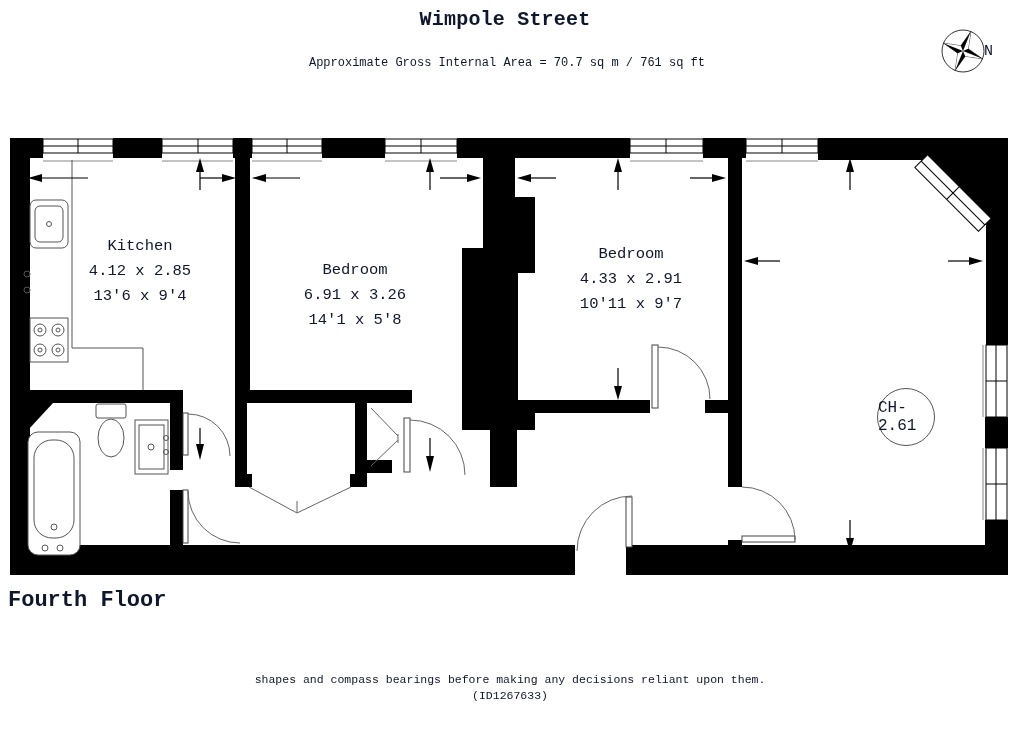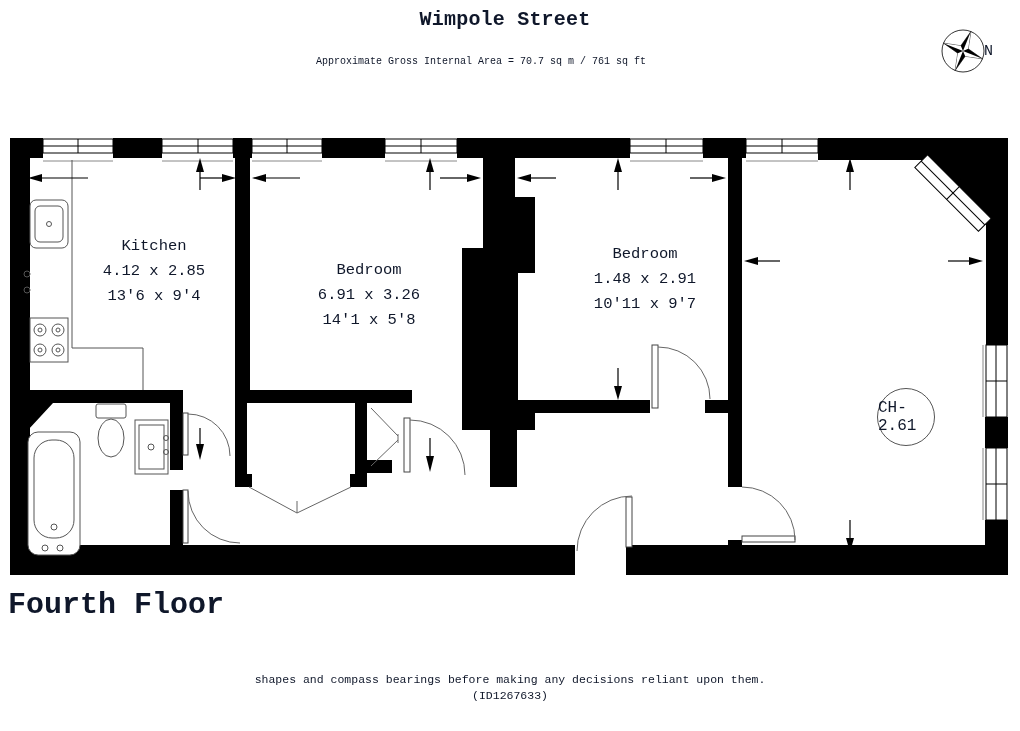--- a/index.html
+++ b/index.html
@@ -1,29 +1,29 @@
 <!DOCTYPE html>
 <html><head>
 <meta charset="utf-8">
 <style>
   html,body{margin:0;padding:0;background:#fff;}
   #canvas{position:relative;width:1020px;height:731px;background:#ffffff;overflow:hidden;
           font-family:Liberation Mono, monospace;color:#0f172a;padding-left:19px;}
   .abs{position:absolute;}
   .ctr{transform:translateX(-50%);text-align:center;}
   #title{left:505px;top:8px;font-size:20px;font-weight:bold;letter-spacing:.2px;}
-  #area-line{left:481px;top:56px;font-size:10px;}
-  .room-label{font-size:15.5px;line-height:25px;white-space:nowrap;margin-left:14px;}
+  #area-line{left:507px;top:56px;font-size:12px;}
+  .room-label{font-size:15.5px;line-height:25px;white-space:nowrap;}
   #kitchen-label{left:140px;top:234px;}
   #bedroom1-label{left:355px;top:258px;}
   #bedroom2-label{left:631px;top:242px;}
   #reception-label{left:864px;top:312px;}
   #ch-circle{left:877px;top:388px;width:56px;height:56px;border:1px solid #555;border-radius:50%;
              background:#fff;display:flex;align-items:center;justify-content:center;font-size:16px;}
-  #floor-label{left:8px;top:588px;font-size:30px;font-weight:bold;}
+  #floor-label{left:8px;top:588px;font-size:22px;font-weight:bold;}
   #disclaimer{left:510px;top:672px;font-size:11.5px;line-height:15.5px;}
   #compass-n{left:984px;top:43px;font-size:15px;}
   svg{position:absolute;left:0;top:0;}
   .wall{fill:#000;stroke:none;}
   .win{fill:#fff;stroke:#000;stroke-width:1;}
   .thin{stroke:#000;stroke-width:1;fill:none;}
   .fix{stroke:#555;stroke-width:1;fill:#fff;}
   .fixn{stroke:#555;stroke-width:1;fill:none;}
   .arc{stroke:#666;stroke-width:1;fill:none;}
   .leaf{fill:#fff;stroke:#444;stroke-width:1;}
@@ -294,21 +294,21 @@
   </div>
 
   <div class="abs ctr room-label" id="bedroom1-label">
     <div>Bedroom</div>
     <div>6.91 x 3.26</div>
     <div>14'1 x 5'8</div>
   </div>
 
   <div class="abs ctr room-label" id="bedroom2-label">
     <div>Bedroom</div>
-    <div>1.48 x 2.91</div>
+    <div>4.33 x 2.91</div>
     <div>10'11 x 9'7</div>
   </div>
 
 
   <div class="abs" id="ch-circle">CH-2.61</div>
 
   <div class="abs" id="floor-label">Fourth Floor</div>
 
   <div class="abs ctr" id="disclaimer">
     <div>shapes and compass bearings before making any decisions reliant upon them. (ID1267633)</div>

